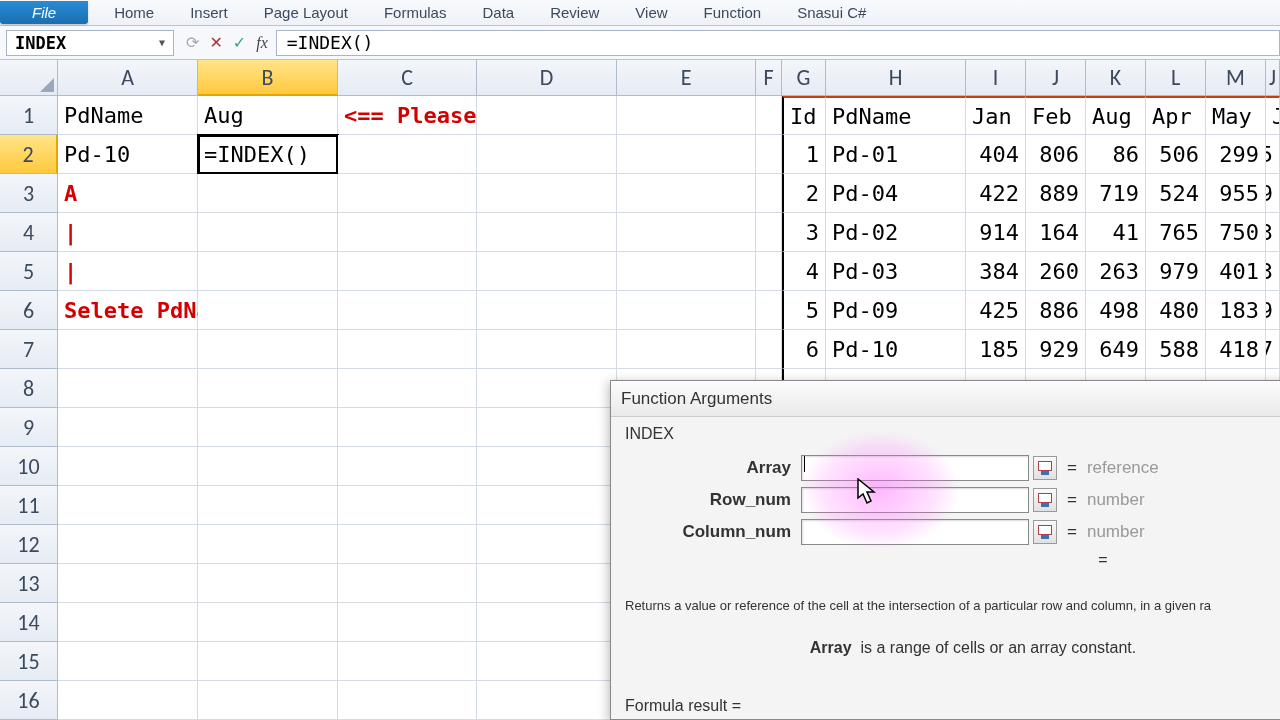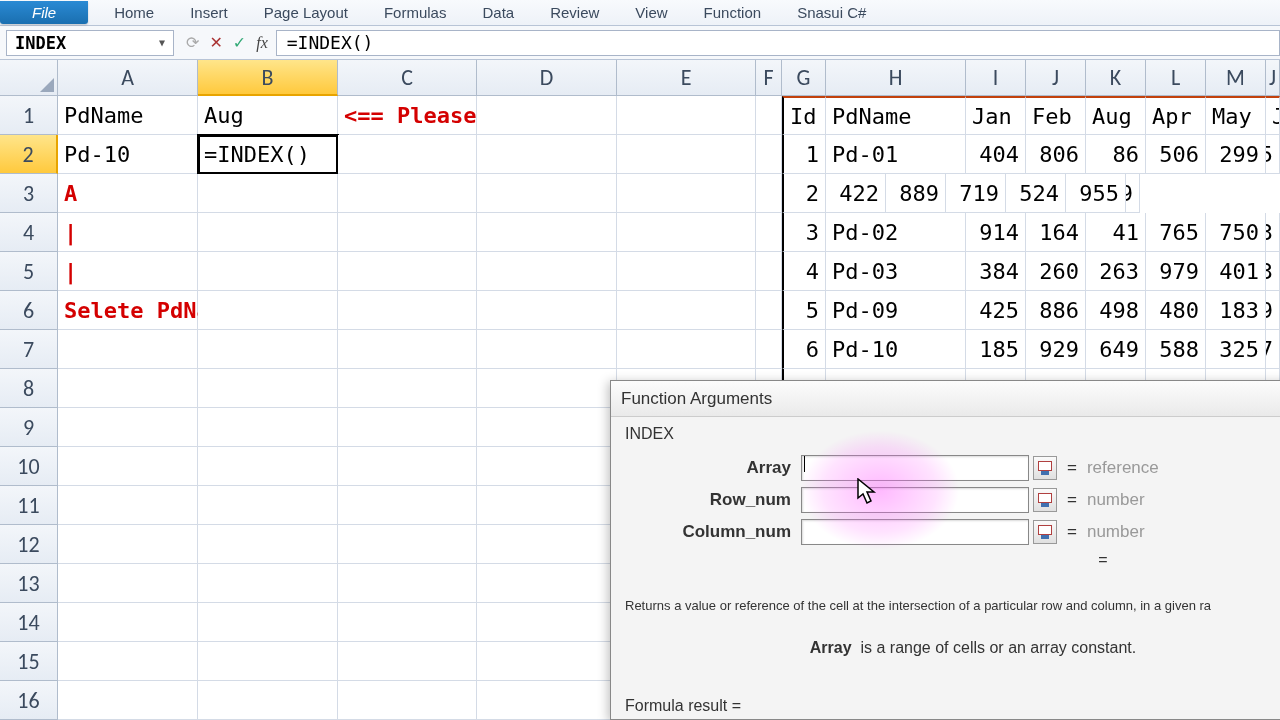--- a/index.html
+++ b/index.html
@@ -175,20 +175,21 @@
     </div>
 
     <div class="row">
       <div class="cell w-A red">A</div>
       <div class="cell w-B"></div>
       <div class="cell w-C"></div>
       <div class="cell w-D"></div>
       <div class="cell w-E"></div>
       <div class="cell w-F"></div>
       <div class="cell w-G num bord-l">2</div>
+      <div class="cell w-H">Pd-04</div>
       <div class="cell w-I num">422</div>
       <div class="cell w-J num">889</div>
       <div class="cell w-K num">719</div>
       <div class="cell w-L num">524</div>
       <div class="cell w-M num">955</div>
       <div class="cell w-N num">9</div>
     </div>
 
     <div class="row">
       <div class="cell w-A red">|</div>
@@ -249,21 +250,21 @@
       <div class="cell w-C"></div>
       <div class="cell w-D"></div>
       <div class="cell w-E"></div>
       <div class="cell w-F"></div>
       <div class="cell w-G num bord-l">6</div>
       <div class="cell w-H">Pd-10</div>
       <div class="cell w-I num">185</div>
       <div class="cell w-J num">929</div>
       <div class="cell w-K num">649</div>
       <div class="cell w-L num">588</div>
-      <div class="cell w-M num">325</div>
+      <div class="cell w-M num">418</div>
       <div class="cell w-N num">7</div>
     </div>
 
     <div class="row">
         <div class="cell w-A"></div>
         <div class="cell w-B"></div>
         <div class="cell w-C"></div>
         <div class="cell w-D"></div>
         <div class="cell w-E"></div>
         <div class="cell w-F"></div>

